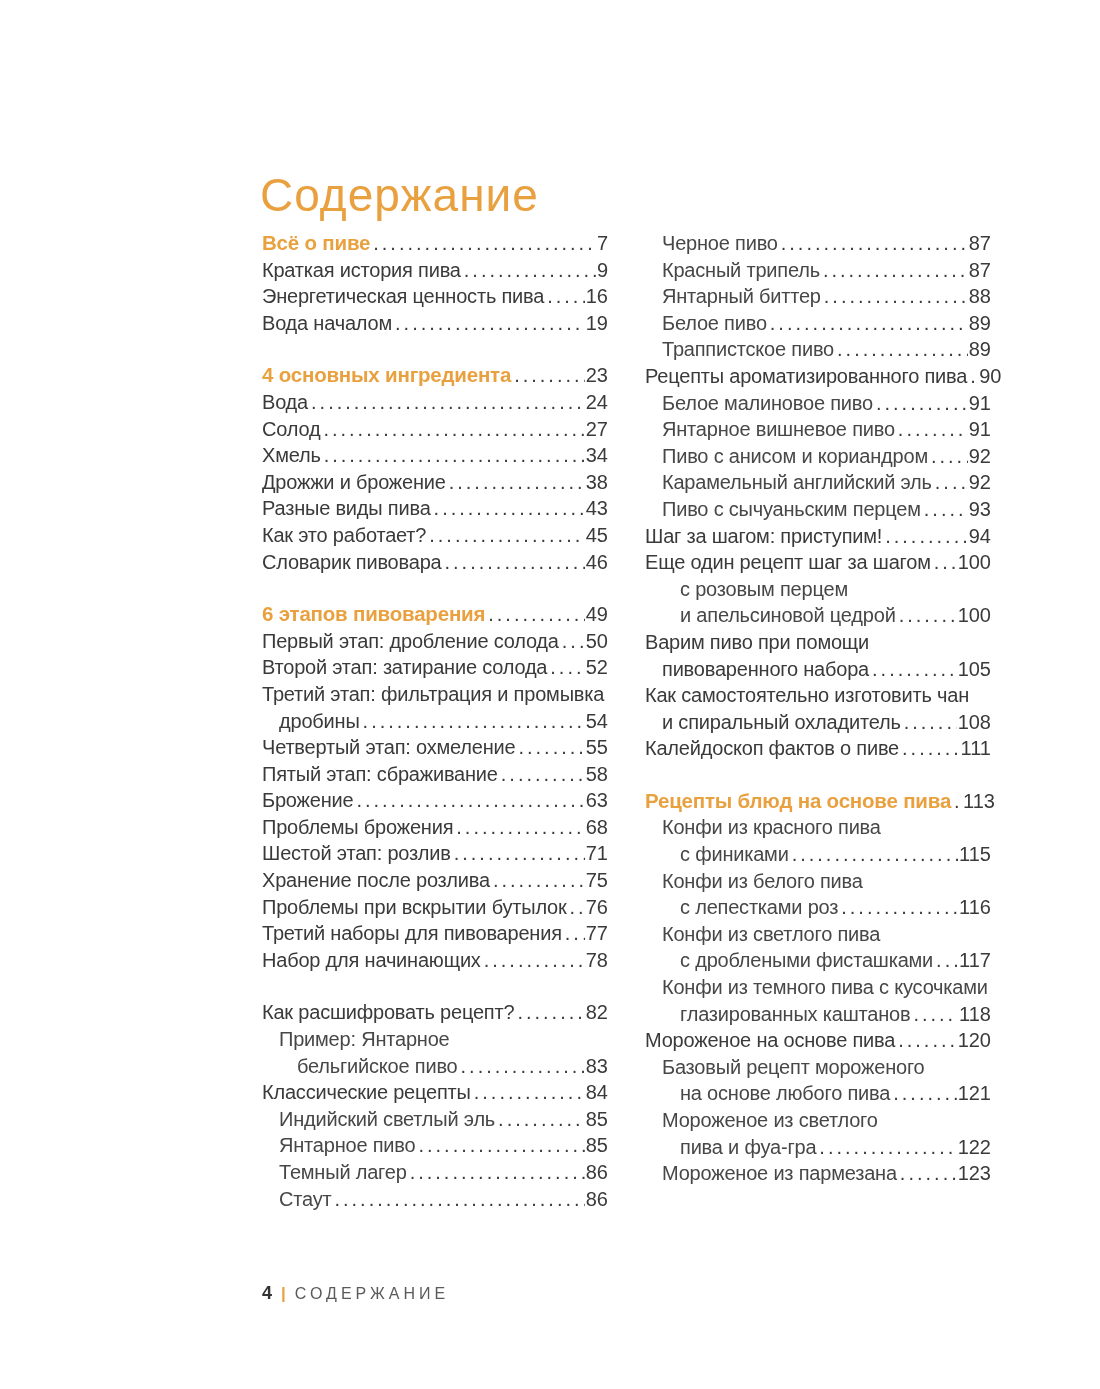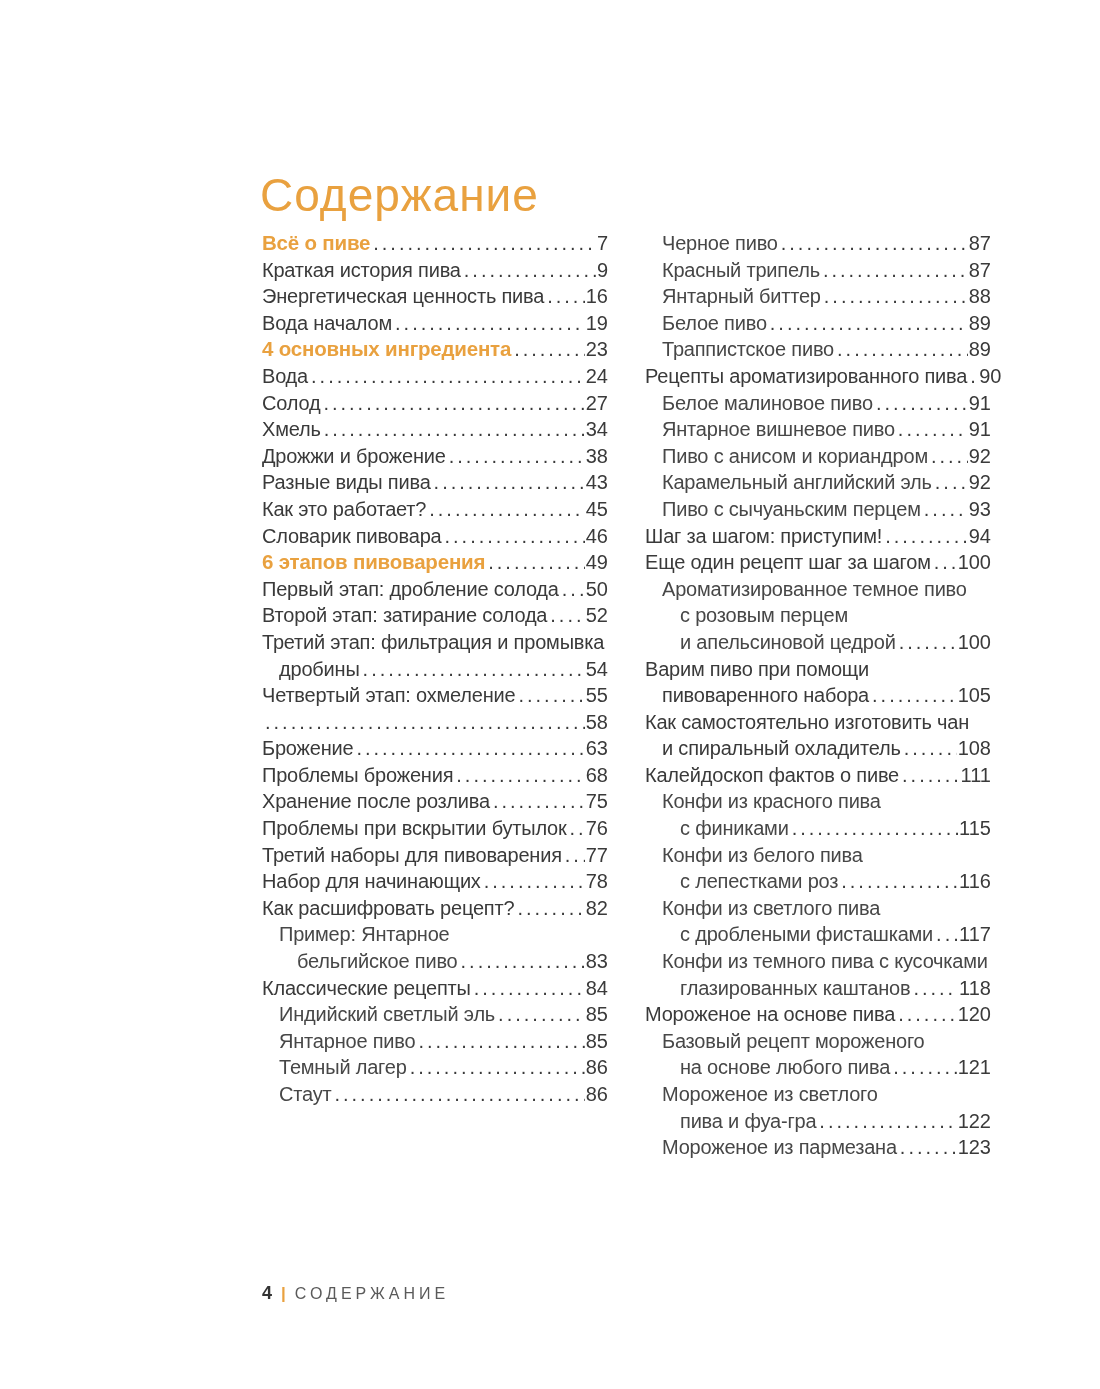--- a/index.html
+++ b/index.html
@@ -17,21 +17,21 @@
     font-weight:300;
     color:#E9A13F;
     letter-spacing:1px;
   }
   .columns {
     position:absolute; left:262px; top:230px;
     width:729px;
     display:flex; gap:37px;
   }
   .col { width:346px;text-align:right; }
-  .group:not(:first-child) { }
+  .group:not(:first-child) { margin-top:26px; }
   .row {
     display:flex; align-items:baseline;
     font-size:20px; line-height:26.6px;
     color:#3a3a3a;
   }
   .row.indent1 { padding-left:17px; }
   .row.indent2 { padding-left:35px; }
   .row .label { white-space:nowrap; letter-spacing:-0.2px; }
   .row.heading .label {
     color:#E9A13F; font-weight:bold; font-size:20.5px;
@@ -149,32 +149,38 @@
           <span class="label">дробины</span>
           <span class="leader"></span>
           <span class="page-num">54</span>
         </div>
         <div class="row indent0">
           <span class="label">Четвертый этап: охмеление</span>
           <span class="leader"></span>
           <span class="page-num">55</span>
         </div>
         <div class="row indent0">
+          <span class="label">Пятый этап: сбраживание</span>
           <span class="leader"></span>
           <span class="page-num">58</span>
         </div>
         <div class="row indent0">
           <span class="label">Брожение</span>
           <span class="leader"></span>
           <span class="page-num">63</span>
         </div>
         <div class="row indent0">
           <span class="label">Проблемы брожения</span>
           <span class="leader"></span>
           <span class="page-num">68</span>
+        </div>
+        <div class="row indent0">
+          <span class="label">Шестой этап: розлив</span>
+          <span class="leader"></span>
+          <span class="page-num">71</span>
         </div>
         <div class="row indent0">
           <span class="label">Хранение после розлива</span>
           <span class="leader"></span>
           <span class="page-num">75</span>
         </div>
         <div class="row indent0">
           <span class="label">Проблемы при вскрытии бутылок</span>
           <span class="leader"></span>
           <span class="page-num">76</span>
@@ -291,23 +297,20 @@
         <div class="row indent0">
           <span class="label">Шаг за шагом: приступим!</span>
           <span class="leader"></span>
           <span class="page-num">94</span>
         </div>
         <div class="row indent0">
           <span class="label">Еще один рецепт шаг за шагом</span>
           <span class="leader"></span>
           <span class="page-num">100</span>
         </div>
-        <div class="row indent1 italic">
-          <span class="label">Ароматизированное темное пиво</span>
-        </div>
         <div class="row indent2 italic">
           <span class="label">с розовым перцем</span>
         </div>
         <div class="row indent2 italic">
           <span class="label">и апельсиновой цедрой</span>
           <span class="leader"></span>
           <span class="page-num">100</span>
         </div>
         <div class="row indent0">
           <span class="label">Варим пиво при помощи</span>
@@ -325,20 +328,25 @@
           <span class="leader"></span>
           <span class="page-num">108</span>
         </div>
         <div class="row indent0">
           <span class="label">Калейдоскоп фактов о пиве</span>
           <span class="leader"></span>
           <span class="page-num">111</span>
         </div>
       </div>
       <div class="group">
+        <div class="row indent0 heading">
+          <span class="label">Рецепты блюд на основе пива</span>
+          <span class="leader"></span>
+          <span class="page-num">113</span>
+        </div>
         <div class="row indent1 italic">
           <span class="label">Конфи из красного пива</span>
         </div>
         <div class="row indent2 italic">
           <span class="label">с финиками</span>
           <span class="leader"></span>
           <span class="page-num">115</span>
         </div>
         <div class="row indent1 italic">
           <span class="label">Конфи из белого пива</span>

